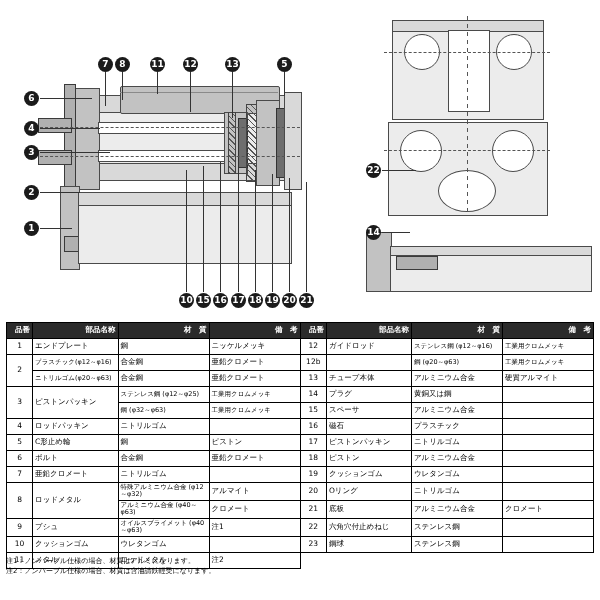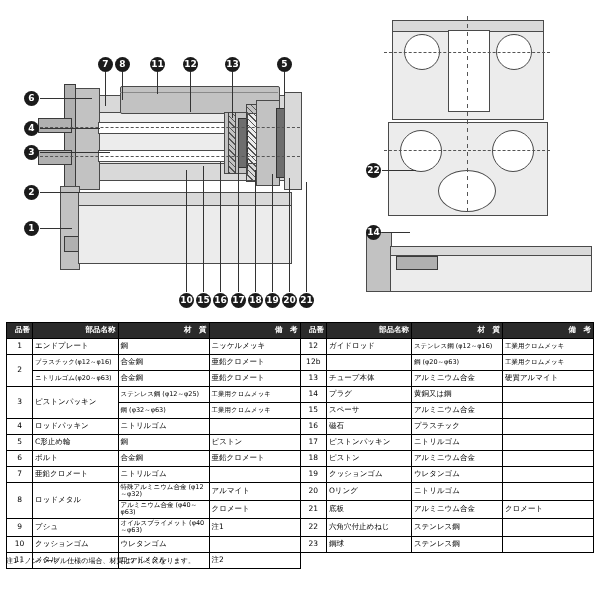--- a/index.html
+++ b/index.html
@@ -339,15 +339,16 @@
           <td class="cname" style="border:0;"></td>
           <td class="cmat" style="border:0;"></td>
           <td class="crem" style="border:0;"></td>
         </tr>
       </tbody>
     </table>
   </div>
 
   <div class="notes">
     <div>注1：ノンパーブル仕様の場合、材質はアルミになります。</div>
+    <div>注2：ノンパーブル仕様の場合、材質は含油請鉄輕受になります。</div>
   </div>
 
 </div>
 
 </body></html>

